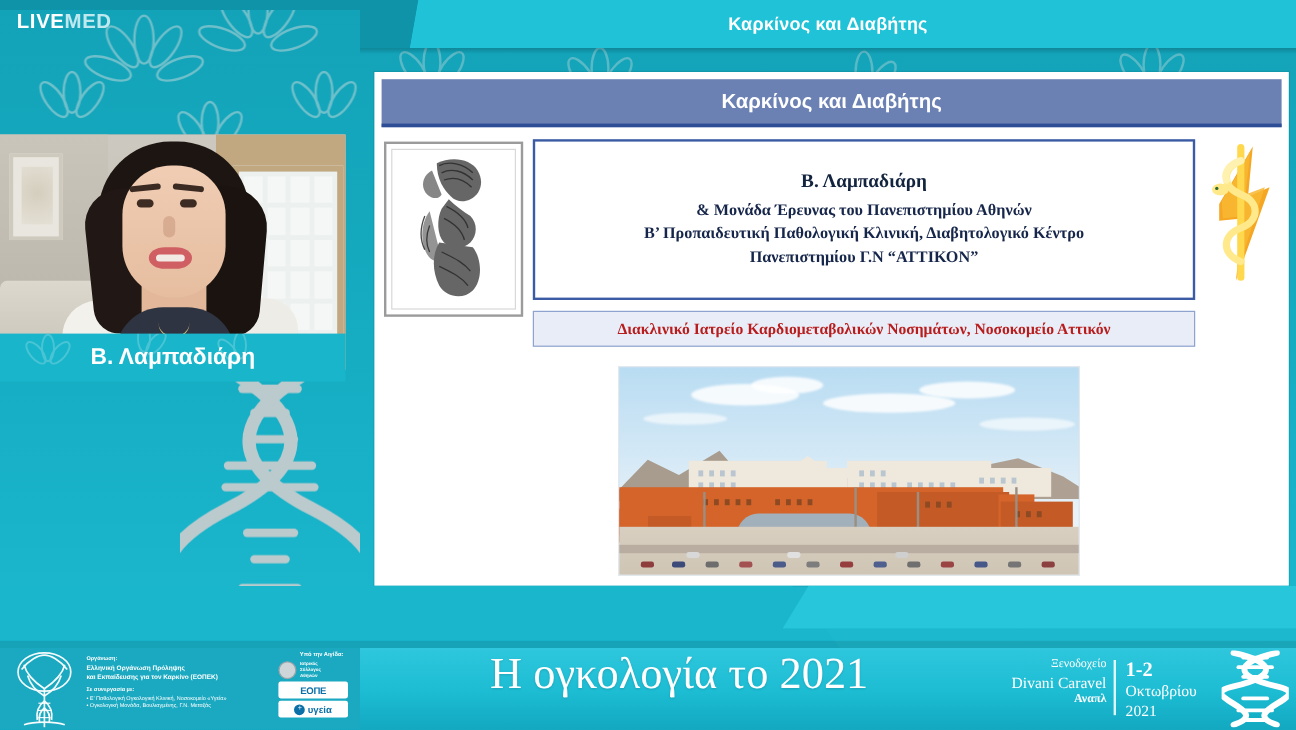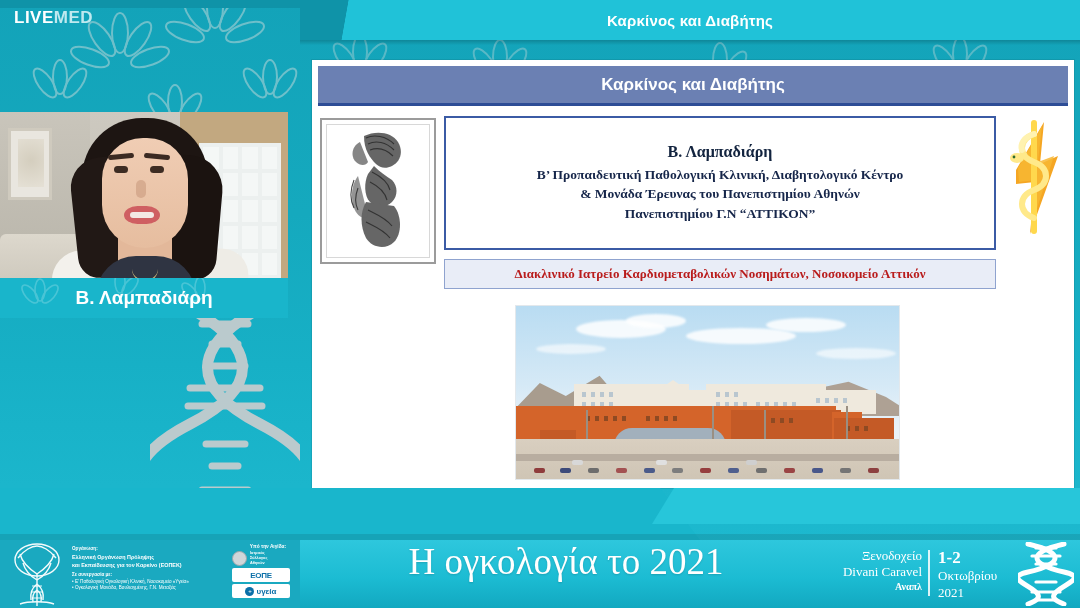--- a/index.html
+++ b/index.html
@@ -251,21 +251,21 @@
     font-family:"Liberation Serif", serif;
     color:#ffffff; font-size:37px; line-height:44px; display:block;
     text-shadow:0 1px 2px rgba(0,0,0,.15);
   }
   .conf-center .csub {
     font-family:"Liberation Serif", serif;
     color:#ffffff; font-size:11.5px; font-style:italic; display:block; margin-top:1px;
   }
 
   .venue { position:absolute; left:838px; top:8px; width:84px; text-align:right; color:#ffffff; font-family:"Liberation Serif", serif; }
-  .venue .vsmall { font-size:13px; display:block; line-height:1.25; }
+  .venue .vsmall { font-size:10px; display:block; line-height:1.25; }
   .venue .vbig { font-size:13px; font-weight:normal; display:block; line-height:1.25; }
   .venue .vcity { font-size:10px; font-weight:bold; display:block; line-height:1.25; }
   .vline { position:absolute; left:928px; top:10px; width:1.5px; height:46px; background:rgba(255,255,255,.85); }
   .dates { position:absolute; left:938px; top:8px; width:70px; color:#ffffff; font-family:"Liberation Serif", serif;}
   .dates .d1 { font-size:17px; font-weight:bold; display:block; line-height:1.2; }
   .dates .d2 { font-size:13px; display:block; line-height:1.25; }
   .dates .d3 { font-size:13px; display:block; line-height:1.25; }
   .dna-footer { position:absolute; right:6px; top:2px; width:56px; height:64px; }
 </style>
 </head>
@@ -468,22 +468,22 @@
             <path d="M36 94 C 44 98, 54 102, 60 110"></path>
             <path d="M24 52 C 20 62, 20 72, 24 80"></path>
             <path d="M28 60 C 25 68, 25 76, 28 82"></path>
           </g>
         </svg>
       </div>
     </div>
 
     <div class="info-box">
       <span class="l0">Β. Λαμπαδιάρη</span>
+      <span class="ln">&amp; Μονάδα Έρευνας του Πανεπιστημίου Αθηνών</span>
       <span class="ln">Β’ Προπαιδευτική Παθολογική Κλινική, Διαβητολογικό Κέντρο</span>
-      <span class="ln">&amp; Μονάδα Έρευνας του Πανεπιστημίου Αθηνών</span>
       <span class="ln">Πανεπιστημίου Γ.Ν “ΑΤΤΙΚΟΝ”</span>
     </div>
 
     <div class="sub-box">
       <span>Διακλινικό Ιατρείο Καρδιομεταβολικών Νοσημάτων, Νοσοκομείο Αττικόν</span>
     </div>
 
     <svg class="bolt-icon" viewBox="0 0 62 132">
       <path d="M12 58 L40 10 L36 52 L54 44 L26 122 L31 70 L12 72 Z" fill="#f5a623"></path>
       <path d="M14 56 L38 14 L34 50 L50 44 L28 112 L33 68 L15 70 Z" fill="#f7b733" opacity=".85"></path>

